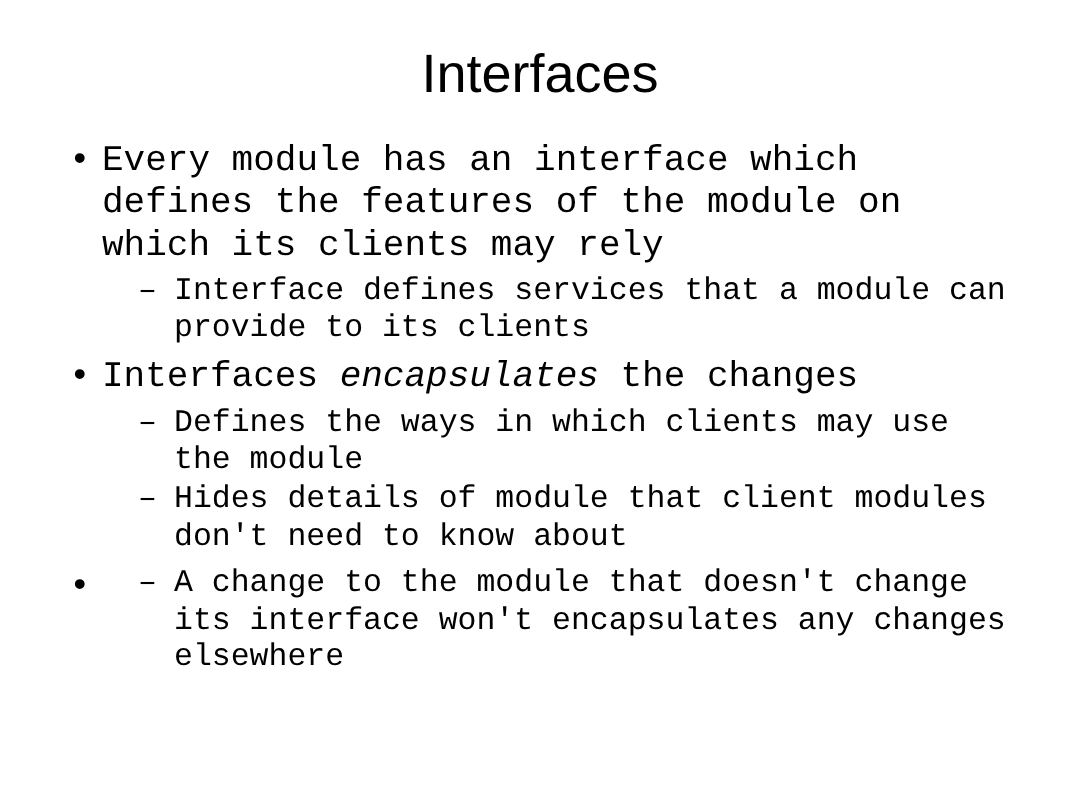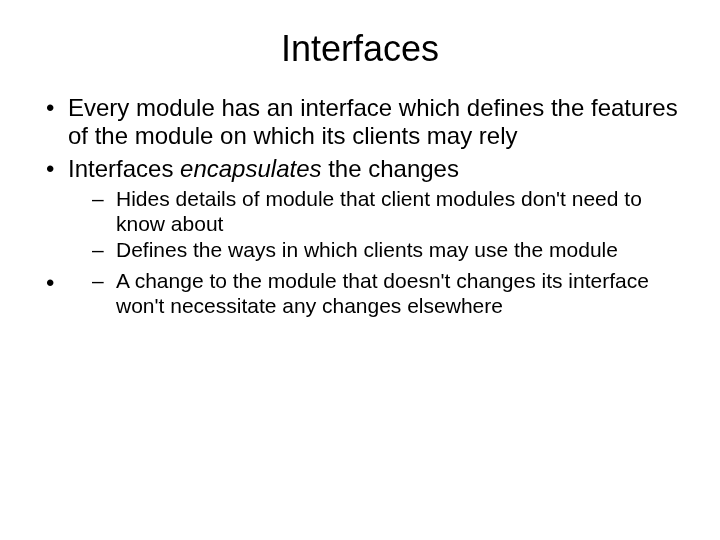--- a/index.html
+++ b/index.html
@@ -22,20 +22,21 @@
     font-size: 36px;
     font-weight: normal;
     margin: 8px 0 24px 0;
   }
   ul.top {
     list-style: none;
     padding: 0;
     margin: 0;
     font-size: 24px;
     line-height: 1.18;
+    font-family: Liberation Mono, monospace;
   }
   ul.top > li {
     position: relative;
     padding-left: 28px;
     margin-bottom: 4px;
   }
   ul.top > li::before {
     content: "•";
     position: absolute;
     left: 6px;
@@ -66,29 +67,32 @@
 </style>
 </head>
 <body>
 
 <div class="slide">
   <div class="title">Interfaces</div>
 
   <ul class="top">
     <li>
       <span>Every module has an interface which defines the features of the module on which its clients may rely</span>
+      <ul class="sub">
+        <li>Interface defines services that a module can provide to its clients</li>
+      </ul>
     </li>
 
     <li>
       <span>Interfaces </span><span class="italic">encapsulates</span><span> the changes</span>
       <ul class="sub">
+        <li>Defines the ways in which clients may use the module</li>
         <li>Hides details of module that client modules don't need to know about</li>
-        <li>Defines the ways in which clients may use the module</li>
       </ul>
     </li>
 
     <li>
       <ul class="sub">
-        <li>A change to the module that doesn't changes its interface won't necessitate any changes elsewhere</li>
+        <li>A change to the module that doesn't change its interface won't encapsulates any changes elsewhere</li>
       </ul>
     </li>
   </ul>
 </div>
 
 </body></html>

